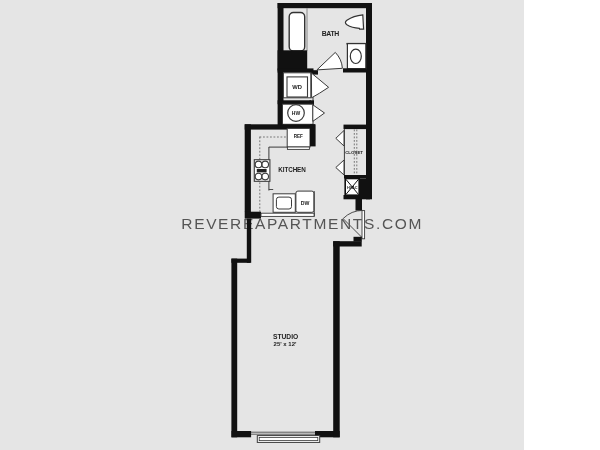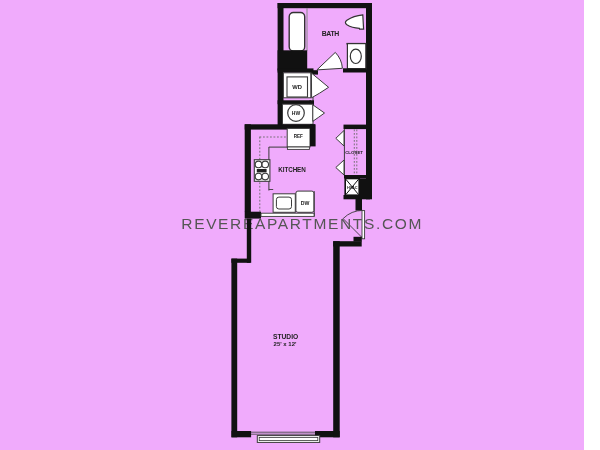--- a/index.html
+++ b/index.html
@@ -1,16 +1,16 @@
 <!DOCTYPE html>
 <html><head>
 <meta charset="utf-8">
 <style>
   html,body{margin:0;padding:0;background:#ffffff;}
-  #stage{position:relative;width:584px;height:450px;background:#f0abfc;overflow:hidden;}
+  #stage{position:relative;width:524px;height:450px;background:#e5e5e5;overflow:hidden;}
   #wm{position:absolute;left:181.3px;top:215.1px;font-family:"Liberation Sans",sans-serif;
       font-size:15.5px;font-weight:400;color:#555555;letter-spacing:1.65px;
       mix-blend-mode:darken;white-space:nowrap;}
   svg text{font-family:"Liberation Sans",sans-serif;fill:#222;}
 </style>
 </head>
 <body>
 <div id="stage">
 <svg width="600" height="450" viewBox="0 0 600 450">
 

